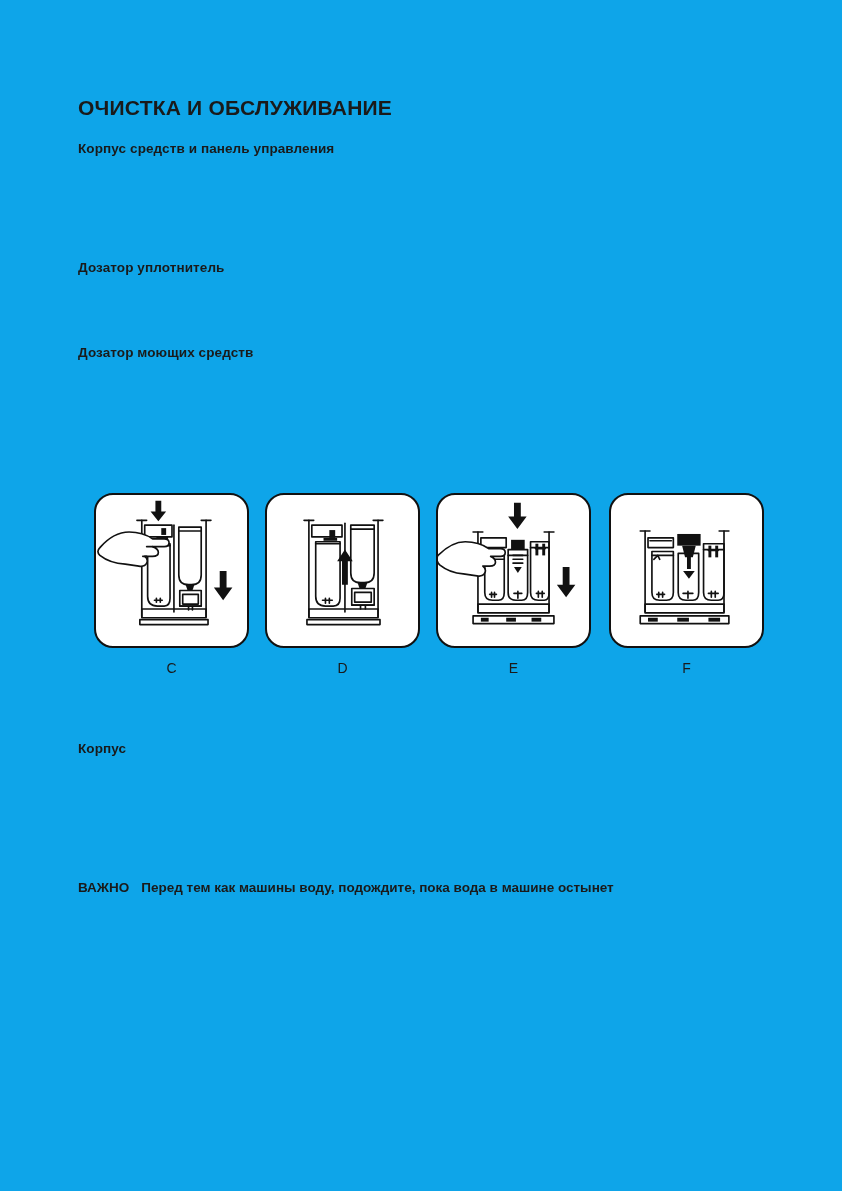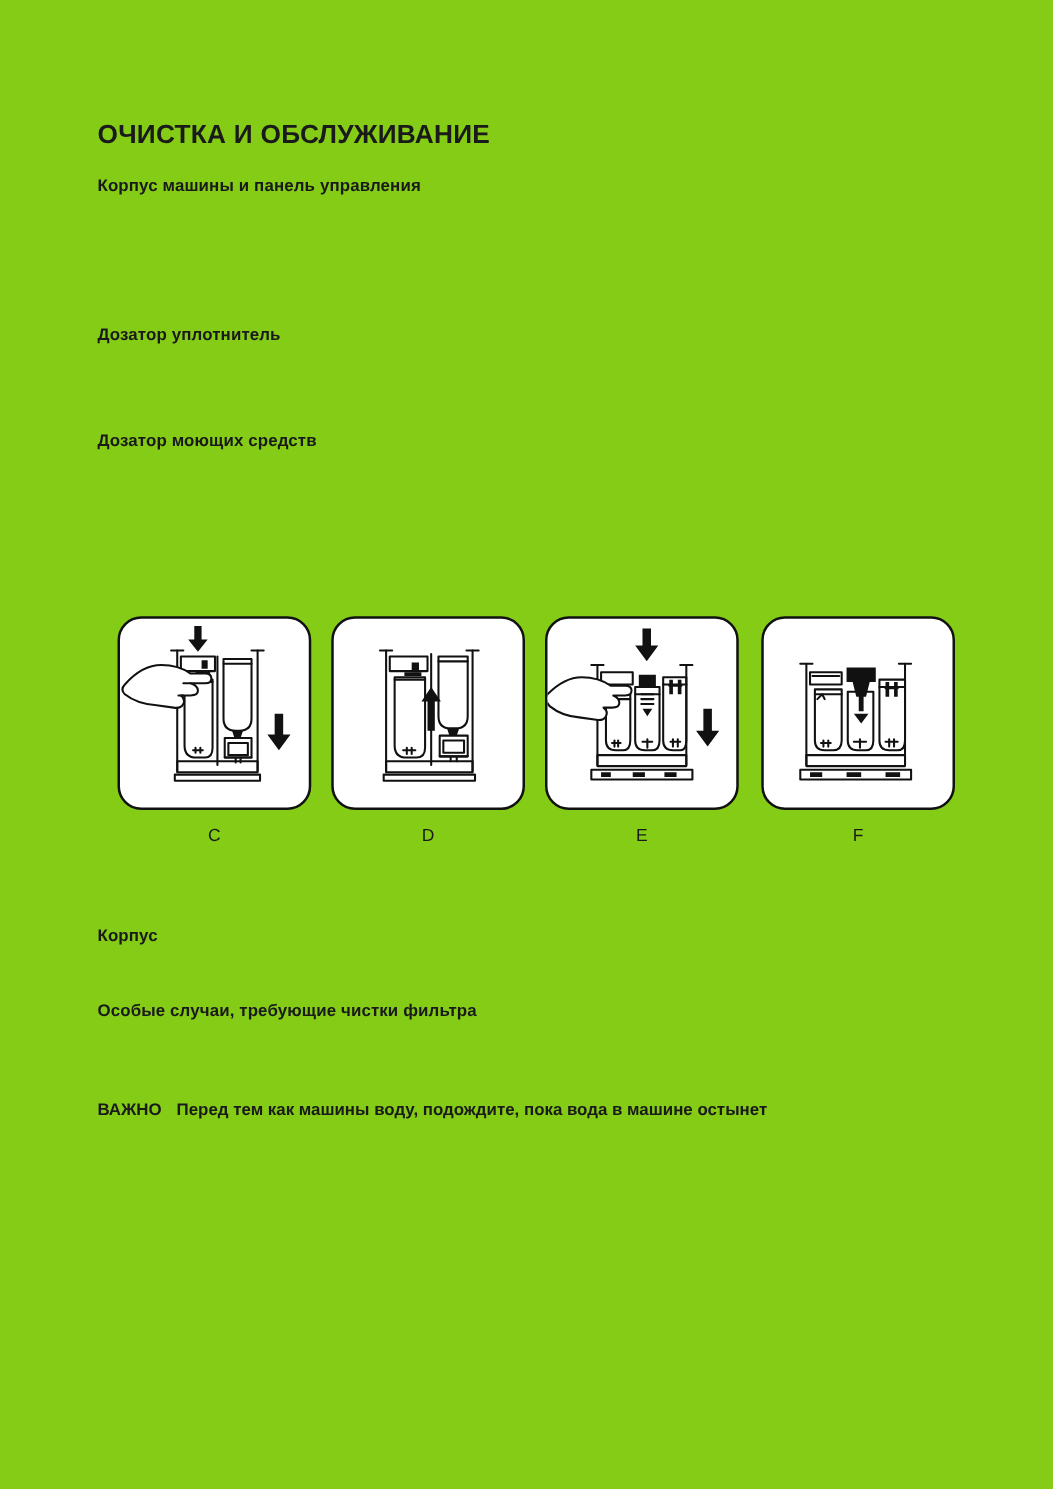--- a/index.html
+++ b/index.html
@@ -12,21 +12,21 @@
     width: 842px;
     height: 1191px;
     position: relative;
     font-family: "Liberation Sans", "DejaVu Sans", sans-serif;
     color: #1a1a1a;
     overflow: hidden;
   }
   .page {
     position: absolute;
     inset: 0;
-    background: #84cc16;
+    background: #0ea5e9;
   }
 
   
   .title {
     position: absolute;
     left: 78px;
     top: 82px;
     font-size: 21px;
     font-weight: bold;
     letter-spacing: 0.2px;
@@ -104,21 +104,21 @@
   .caption-e { left: 342px; }
   .caption-f { left: 515px; }
 </style>
 </head>
 <body>
 
 <div class="page">
 
   <h1 class="title">ОЧИСТКА И ОБСЛУЖИВАНИЕ</h1>
 
-  <h2 class="subhead subhead-1">Корпус машины и панель управления</h2>
+  <h2 class="subhead subhead-1">Корпус средств и панель управления</h2>
   <h2 class="subhead subhead-2">Дозатор уплотнитель</h2>
   <h2 class="subhead subhead-3">Дозатор моющих средств</h2>
 
   <div class="figure-row">
 
     <div class="panel panel-c">
       <svg viewBox="0 0 155 155" xmlns="http://www.w3.org/2000/svg">
         <g fill="none" stroke="#111" stroke-width="1.7" stroke-linejoin="round" stroke-linecap="round">
 
           <path d="M47 26 L47 125 M113 26 L113 125"></path>
@@ -286,19 +286,18 @@
   </div>
 
   <div class="caption-row">
     <span class="caption caption-c">C</span>
     <span class="caption caption-d">D</span>
     <span class="caption caption-e">E</span>
     <span class="caption caption-f">F</span>
   </div>
 
   <h2 class="subhead subhead-4">Корпус</h2>
-  <h2 class="subhead subhead-5">Особые случаи, требующие чистки фильтра</h2>
 
   <p class="important-line">
     <span class="important-word">ВАЖНО</span><span>Перед тем как машины воду, подождите, пока вода в машине остынет</span>
   </p>
 
 </div>
 
 </body></html>

